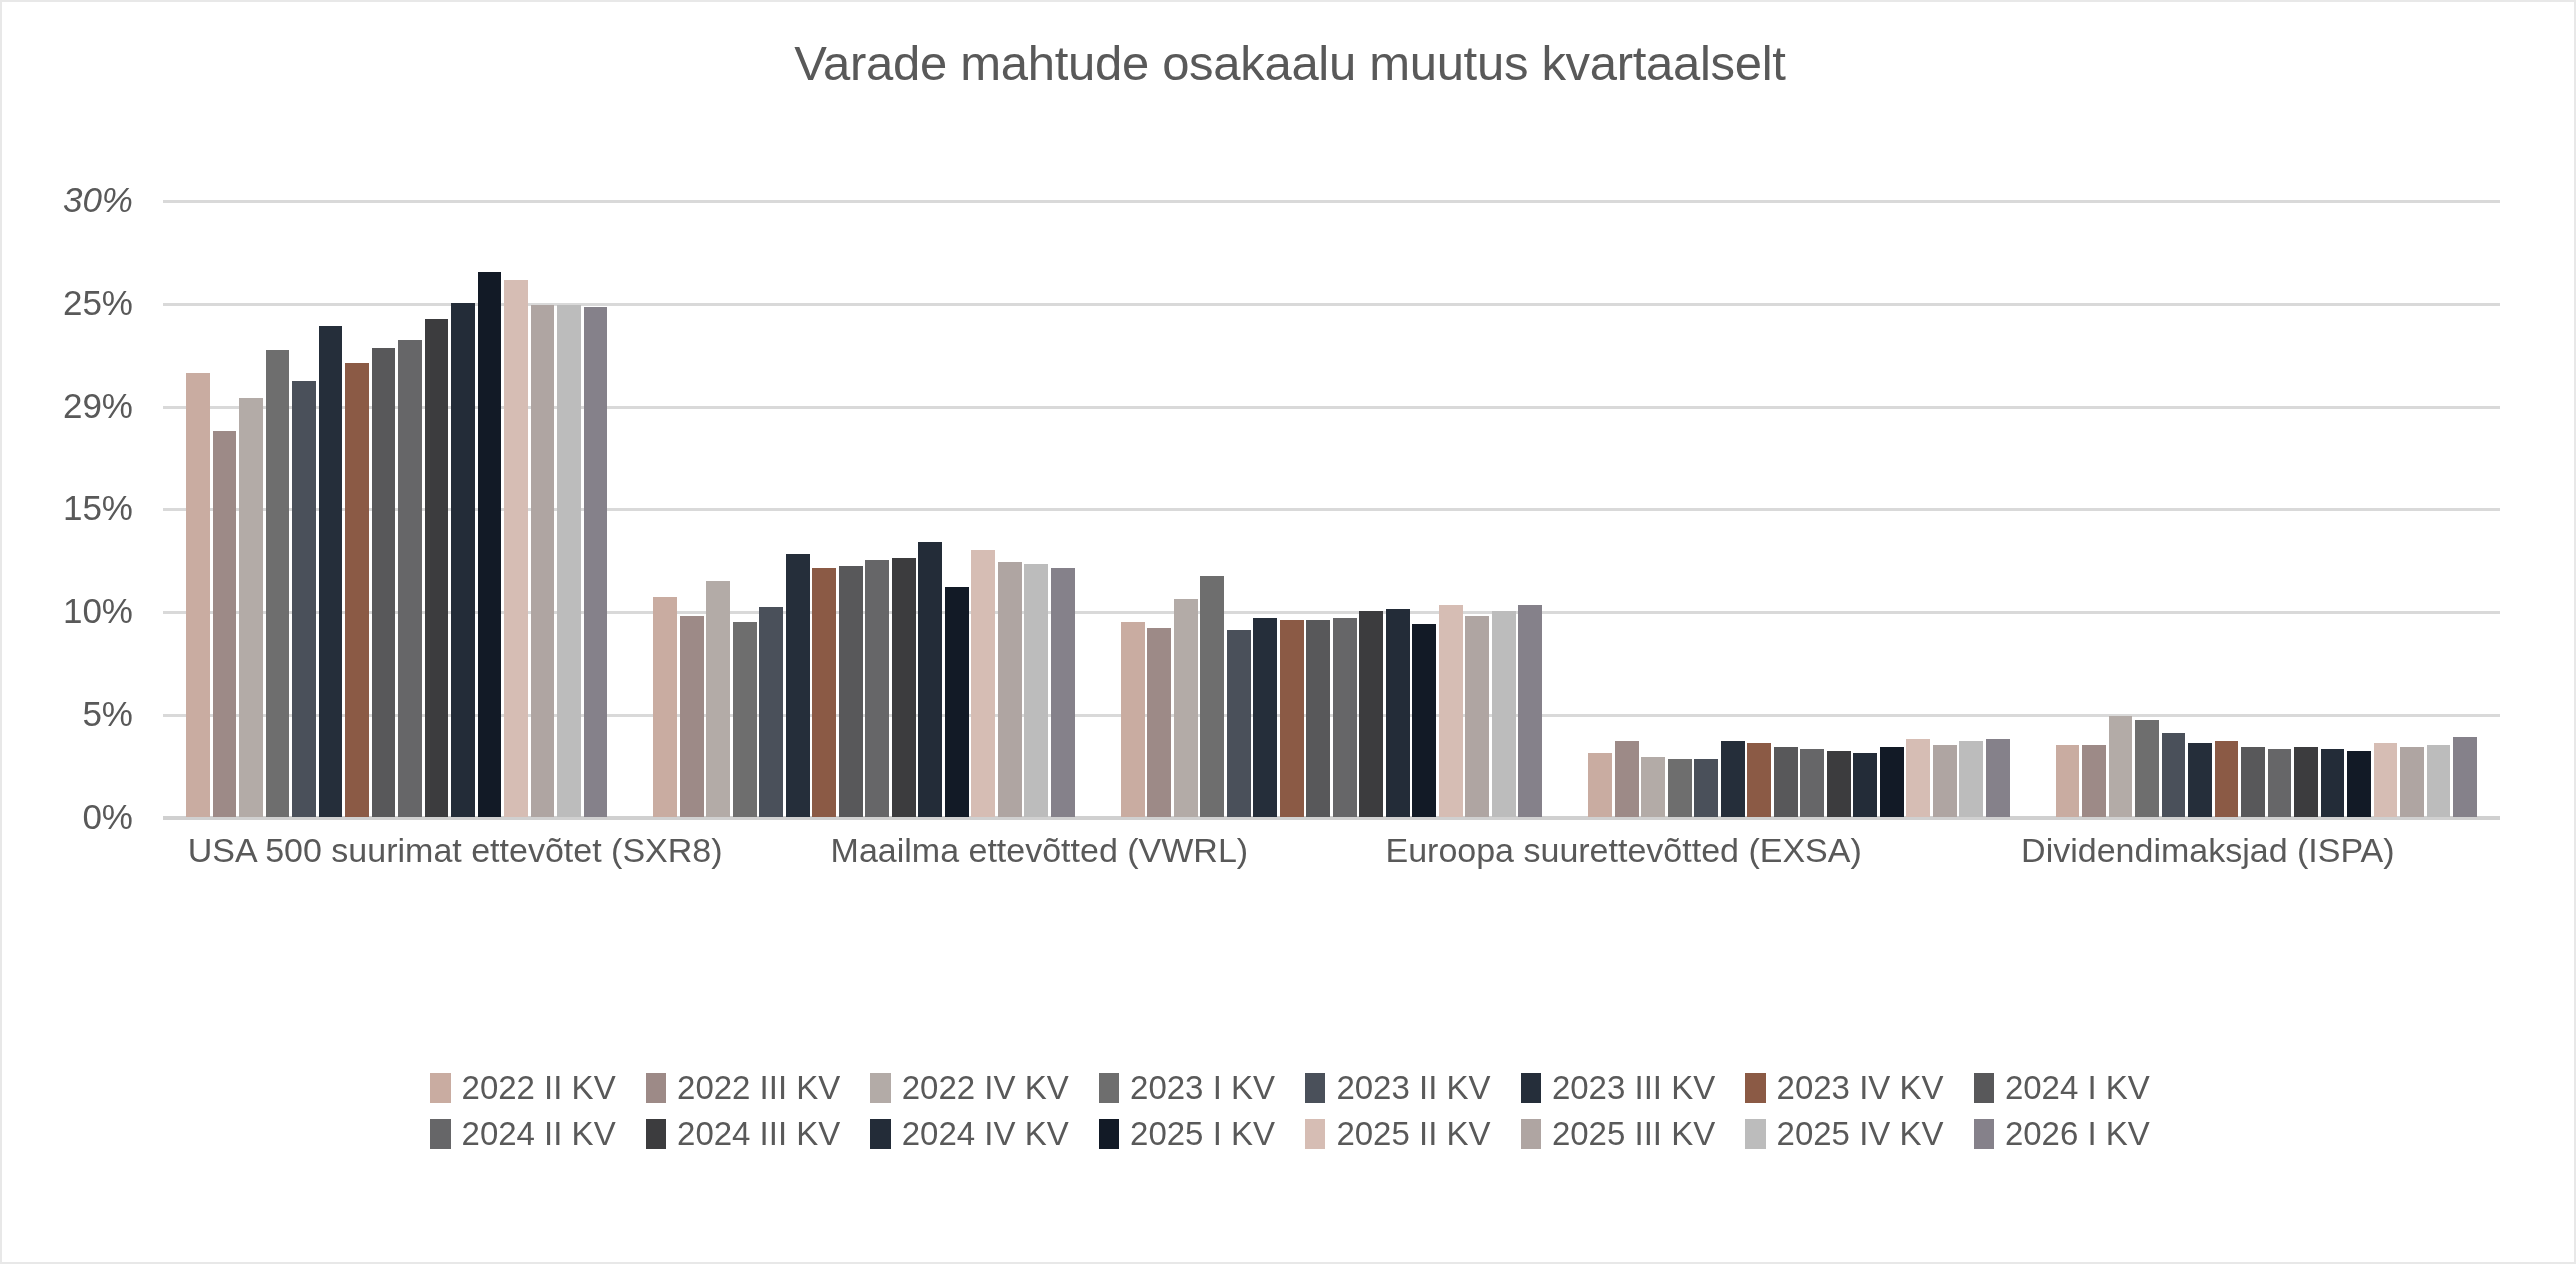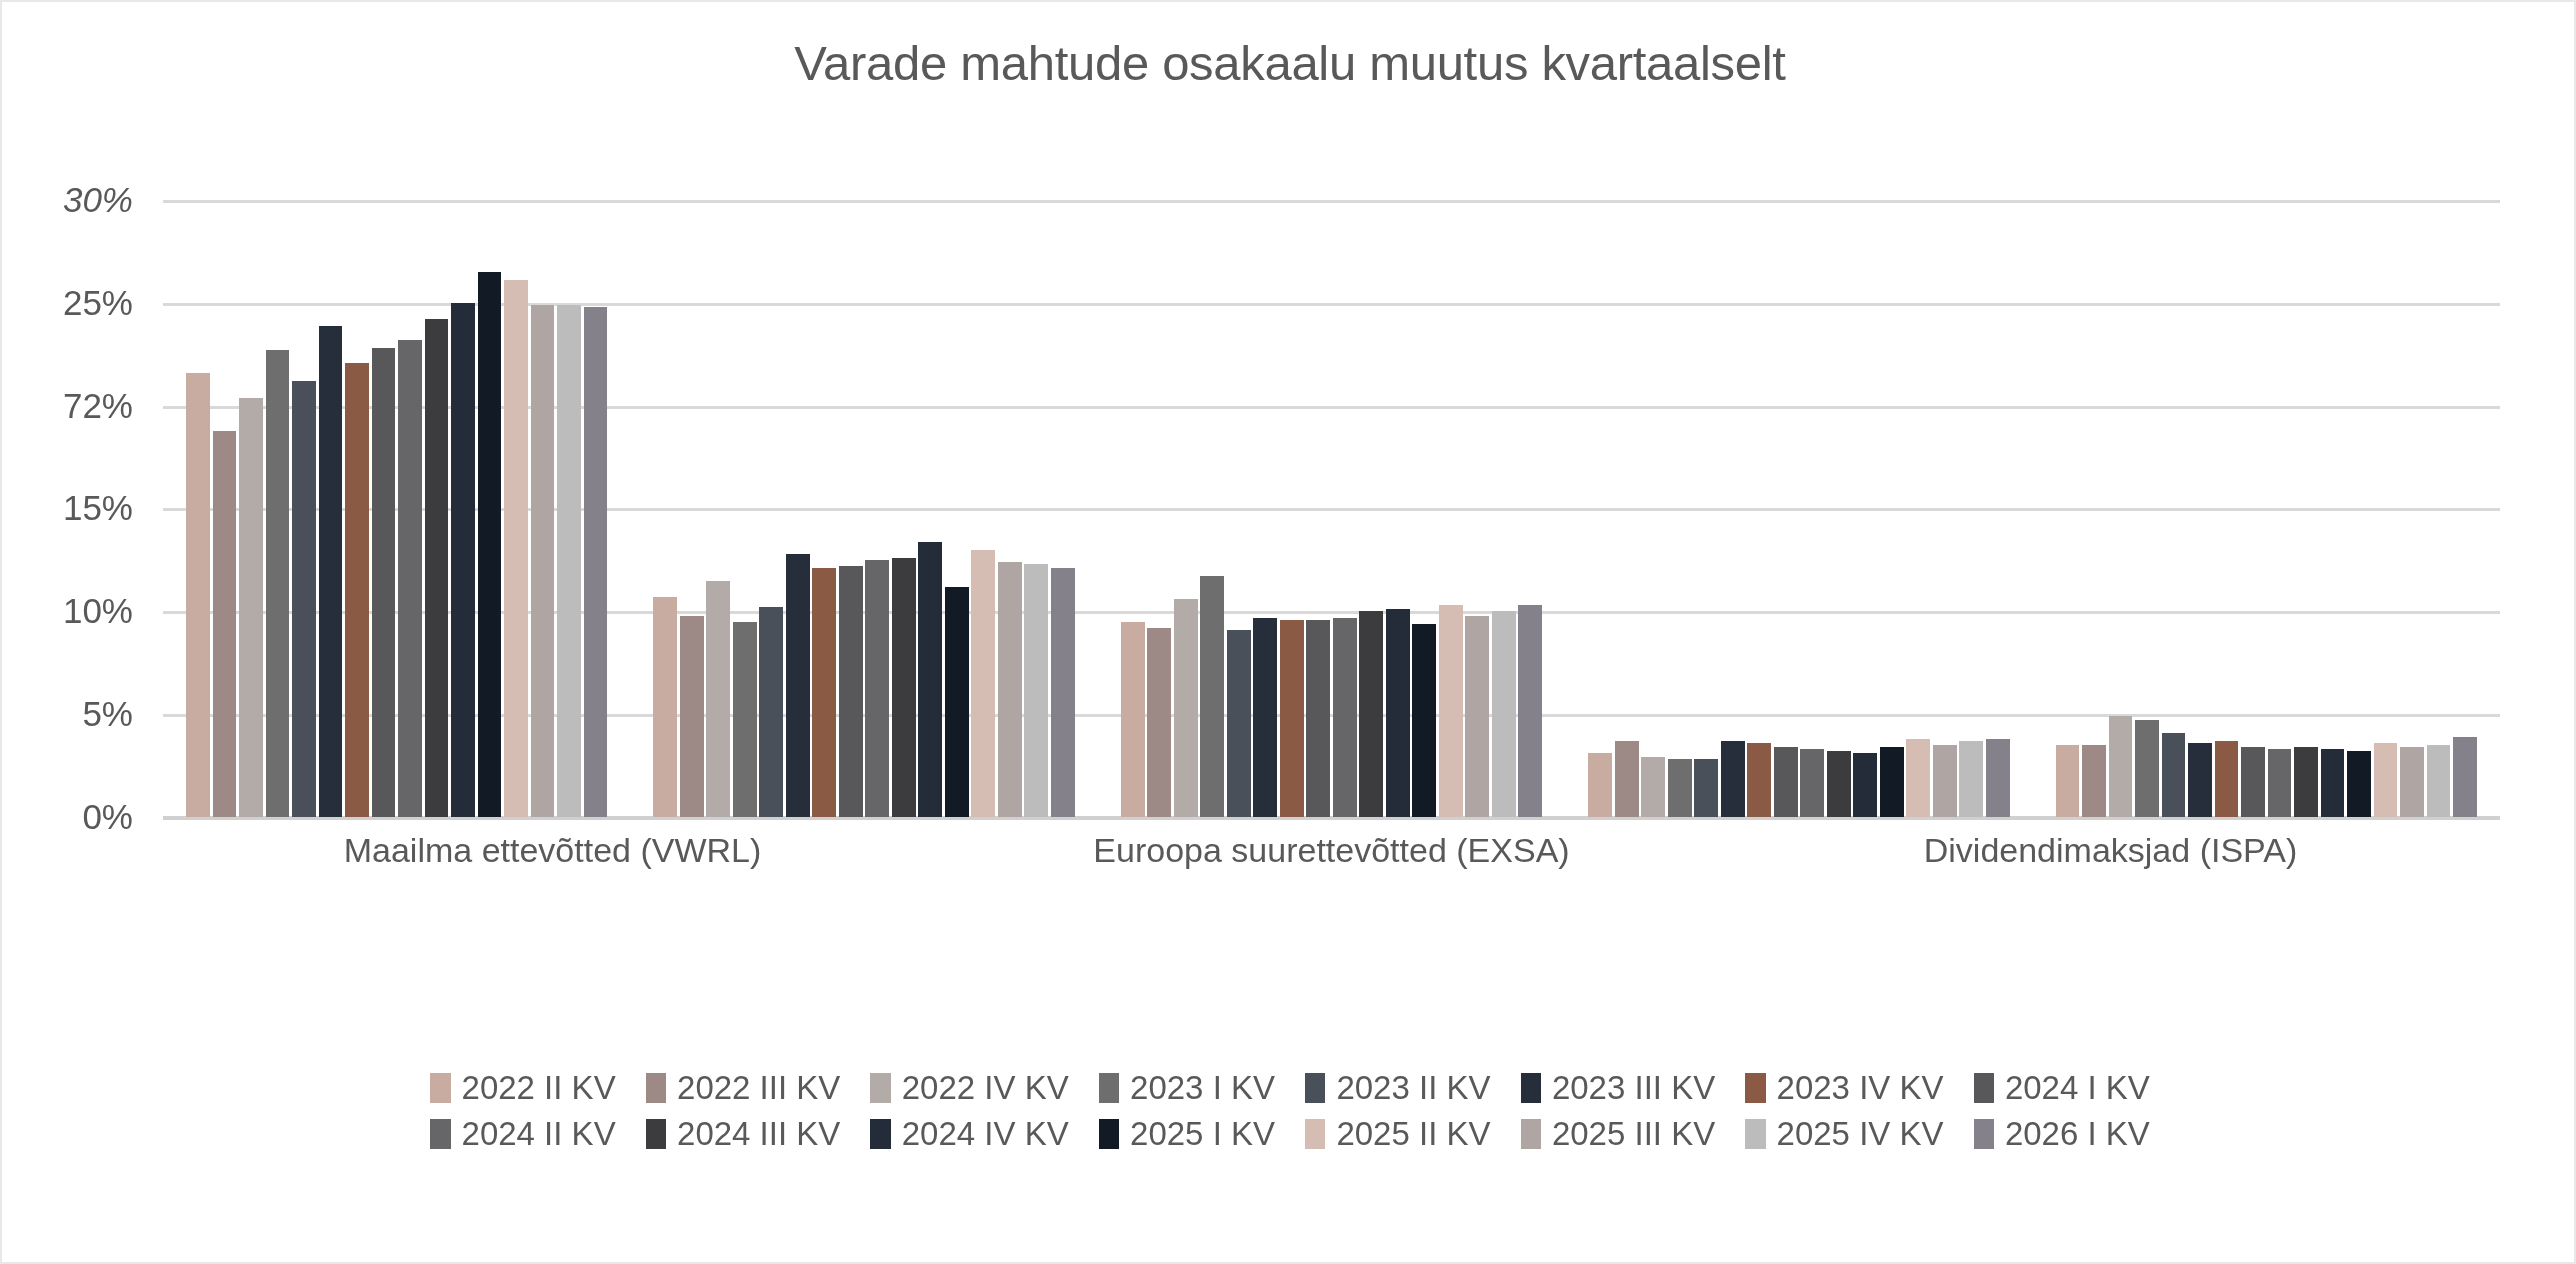--- a/index.html
+++ b/index.html
@@ -134,21 +134,21 @@
 </head>
 <body>
 
 <div id="chart-frame">
 
   <div id="chart-title">Varade mahtude osakaalu muutus kvartaalselt</div>
 
   <div id="y-axis">
       <div class="y-tick" style="top: 0px; font-style: italic;">30%</div>
       <div class="y-tick" style="top: 103px;">25%</div>
-      <div class="y-tick" style="top: 206px;">72%</div>
+      <div class="y-tick" style="top: 206px;">29%</div>
       <div class="y-tick" style="top: 308px;">15%</div>
       <div class="y-tick" style="top: 411px;">10%</div>
       <div class="y-tick" style="top: 514px;">5%</div>
       <div class="y-tick" style="top: 617px;">0%</div>
     </div>
 
   <div id="plot-area">
     <div id="baseline"></div>
   <div class="gridline" style="top: 0px;"></div>
       <div class="gridline" style="top: 103px;"></div>
@@ -245,20 +245,21 @@
         <div class="bar" title="2024 IV KV — Dividendimaksjad (ISPA): 3.3%" style="height: 68px; background: rgb(35, 44, 56);"></div>
         <div class="bar" title="2025 I KV — Dividendimaksjad (ISPA): 3.2%" style="height: 66px; background: rgb(18, 26, 38);"></div>
         <div class="bar" title="2025 II KV — Dividendimaksjad (ISPA): 3.6%" style="height: 74px; background: rgb(214, 189, 180);"></div>
         <div class="bar" title="2025 III KV — Dividendimaksjad (ISPA): 3.4%" style="height: 70px; background: rgb(175, 165, 162);"></div>
         <div class="bar" title="2025 IV KV — Dividendimaksjad (ISPA): 3.5%" style="height: 72px; background: rgb(188, 188, 188);"></div>
         <div class="bar" title="2026 I KV — Dividendimaksjad (ISPA): 3.9%" style="height: 80px; background: rgb(133, 129, 138);"></div>
       </div>
     </div>
 
   <div id="x-labels">
+      <div class="x-label">USA 500 suurimat ettevõtet (SXR8)</div>
       <div class="x-label">Maailma ettevõtted (VWRL)</div>
       <div class="x-label">Euroopa suurettevõtted (EXSA)</div>
       <div class="x-label">Dividendimaksjad (ISPA)</div>
     </div>
 
   <div id="legend">
     <div class="legend-row" id="legend-row-1">
         <div class="legend-item">
           <span class="legend-swatch" style="background: rgb(201, 172, 161);"></span>
           <span class="legend-label">2022 II KV</span>

